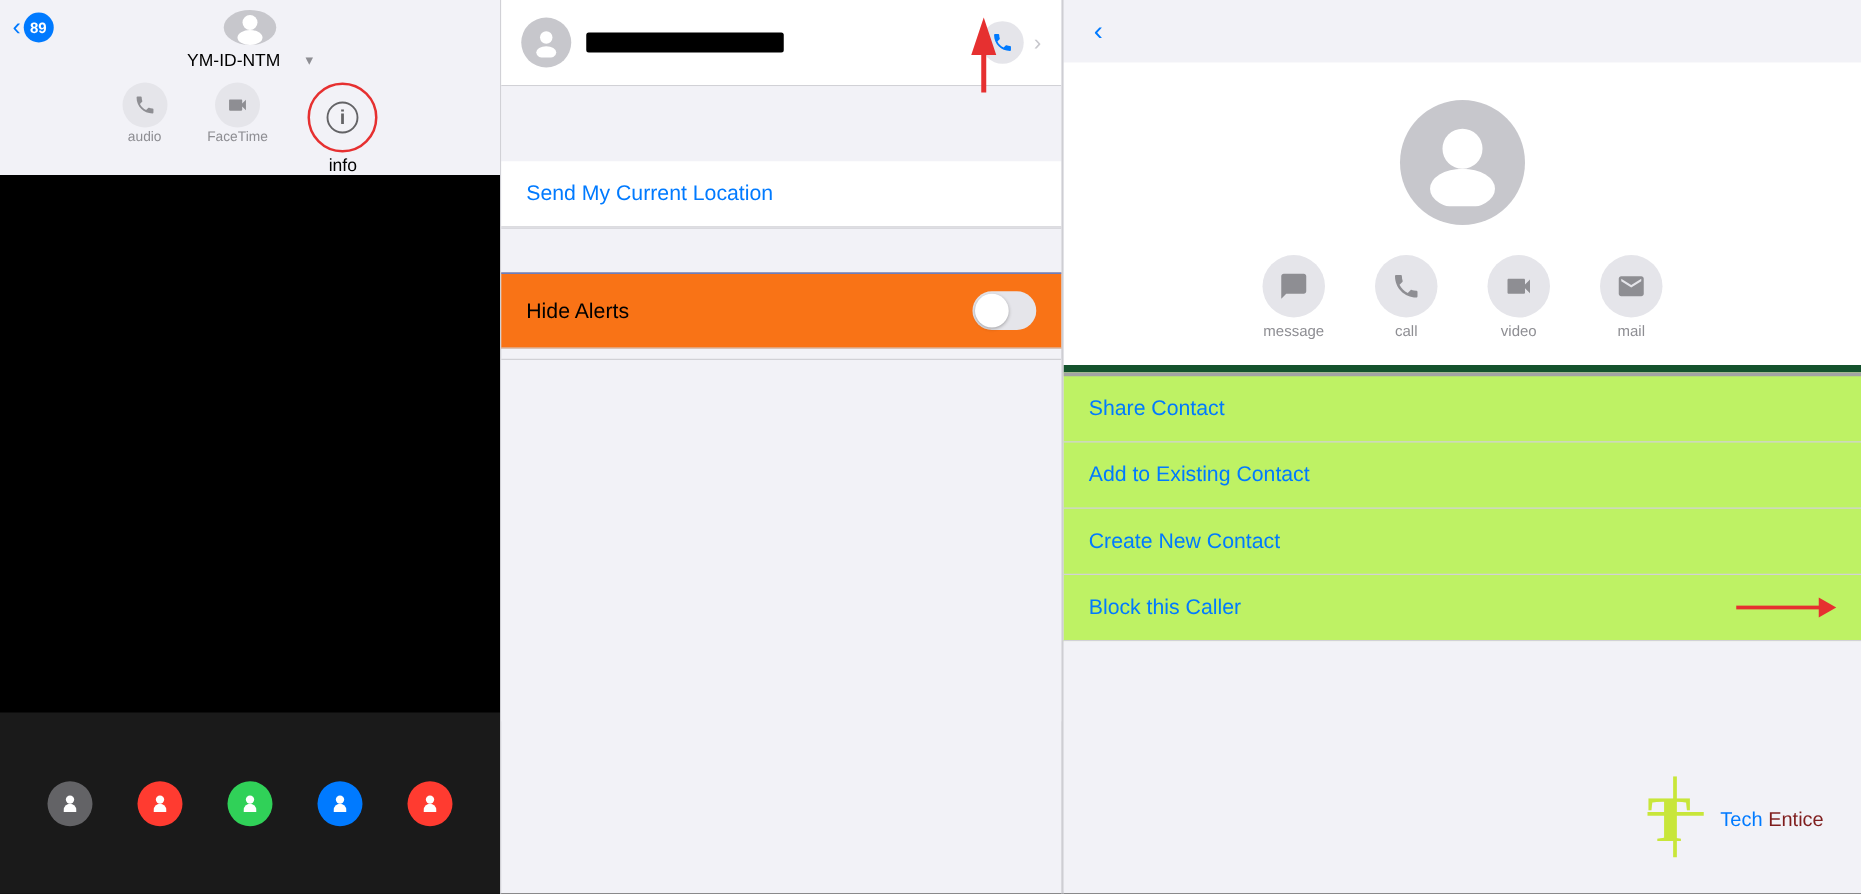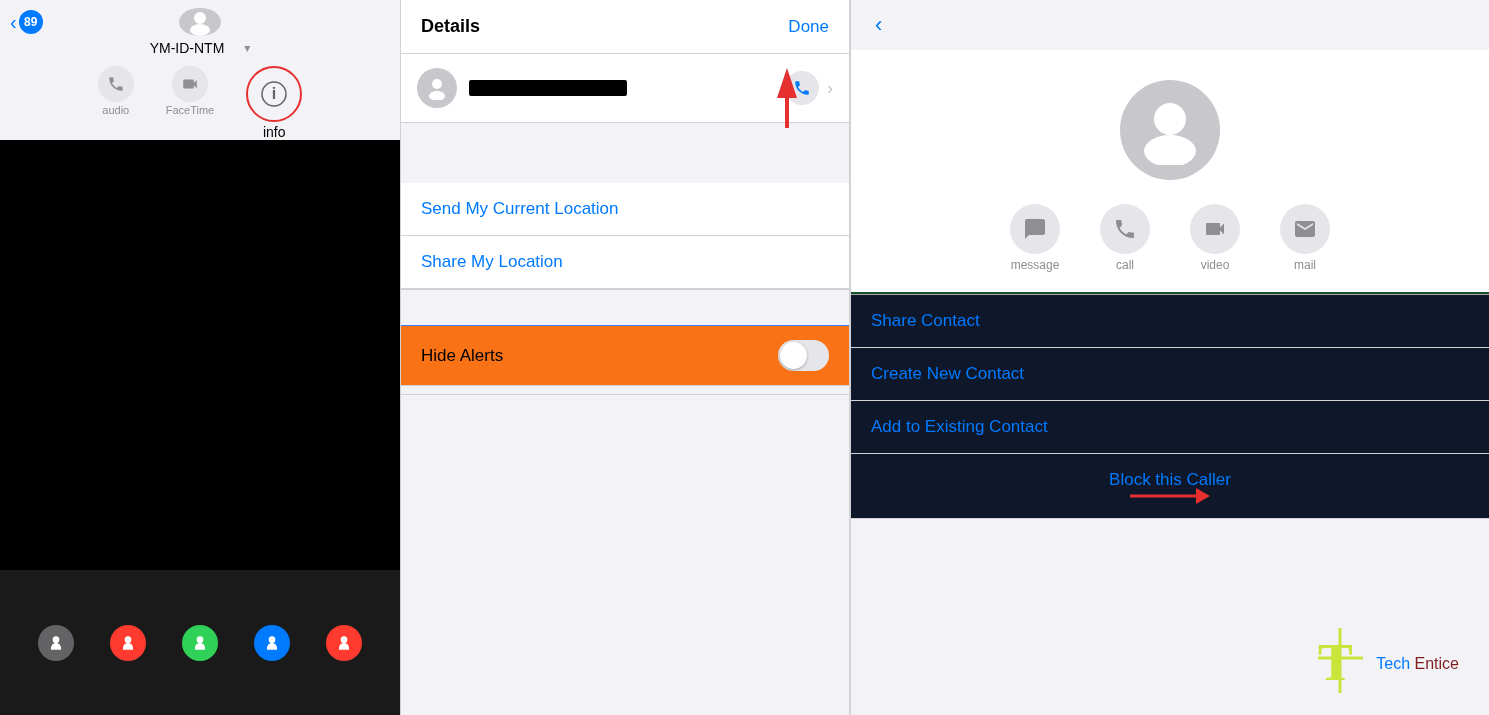--- a/index.html
+++ b/index.html
@@ -282,21 +282,21 @@
       font-size: 22px;
       cursor: pointer;
       padding: 4px 8px;
     }
     .right-contact-section {
       background: #fff;
       display: flex;
       flex-direction: column;
       align-items: center;
       padding: 30px 20px 20px;
-      border-bottom: 2px solid #14532d;
+      border-bottom: 6px solid #14532d;
     }
     .right-avatar {
       width: 100px;
       height: 100px;
       border-radius: 50%;
       background: #c7c7cc;
       display: flex;
       align-items: center;
       justify-content: center;
       margin-bottom: 16px;
@@ -321,36 +321,35 @@
       display: flex;
       align-items: center;
       justify-content: center;
     }
     .right-action-label {
       font-size: 12px;
       color: #8e8e93;
     }
 
     .right-menu-section {
-      background: #0f172a;
+      background: #bef264;
       margin-top: 0;
-      border-top: 1px solid #a3a3a3;
+      border-top: 3px solid #a3a3a3;
     }
     .right-menu-item {
       padding: 16px 20px;
       border-bottom: 1px solid #d1d1d6;
       font-size: 17px;
       color: #007aff;
       cursor: pointer;
     }
     .right-menu-item.block-caller {
       display: flex;
       align-items: center;
       justify-content: space-between;
-      flex-direction: column;
     }
     .right-arrow-red {
       display: flex;
       align-items: center;
       gap: 8px;
     }
     .arrow-right-red {
       width: 80px;
       height: 12px;
       position: relative;
@@ -505,24 +504,20 @@
     <div class="bottom-icon red">
       <svg width="20" height="20" viewBox="0 0 24 24" fill="#fff">
         <circle cx="12" cy="8" r="4"></circle>
         <path d="M6 20v-2a6 6 0 0 1 12 0v2"></path>
       </svg>
     </div>
   </div>
 </div>
 
 <div class="middle-panel">
-  <div class="middle-header">
-    <span class="details-title">Details</span>
-    <span class="done-btn">Done</span>
-  </div>
   <div class="middle-content-wrapper">
     <div class="contact-row">
       <div class="contact-avatar-mid">
         <svg width="24" height="24" viewBox="0 0 24 24" fill="#fff">
           <circle cx="12" cy="8" r="5"></circle>
           <ellipse cx="12" cy="20" rx="8" ry="5"></ellipse>
         </svg>
       </div>
       <div class="phone-redacted"></div>
       <div style="flex:1"></div>
@@ -535,21 +530,20 @@
     </div>
 
     <div class="arrow-pointing-up">
       <div class="red-arrow-up-shape"></div>
       <div class="red-arrow-stem"></div>
     </div>
 
     <div style="height:60px; background:#f2f2f7;"></div>
 
     <div class="menu-item">Send My Current Location</div>
-    <div class="menu-item">Share My Location</div>
 
     <div style="height:36px; background:#f2f2f7; border-top:1px solid #d1d1d6;"></div>
 
     <div class="toggle-row">
       <span class="toggle-label">Hide Alerts</span>
       <div class="toggle-switch">
         <div class="toggle-thumb"></div>
       </div>
     </div>
 
@@ -600,22 +594,22 @@
             <path d="M20 4H4c-1.1 0-2 .9-2 2v12c0 1.1.9 2 2 2h16c1.1 0 2-.9 2-2V6c0-1.1-.9-2-2-2zm0 4l-8 5-8-5V6l8 5 8-5v2z"></path>
           </svg>
         </div>
         <span class="right-action-label">mail</span>
       </div>
     </div>
   </div>
 
   <div class="right-menu-section">
     <div class="right-menu-item">Share Contact</div>
+    <div class="right-menu-item">Add to Existing Contact</div>
     <div class="right-menu-item">Create New Contact</div>
-    <div class="right-menu-item">Add to Existing Contact</div>
     <div class="right-menu-item block-caller">
       <span>Block this Caller</span>
       <div class="right-arrow-red">
         <div class="arrow-right-red"></div>
       </div>
     </div>
   </div>
 
   <div class="right-bottom-section">
     <div class="watermark">

